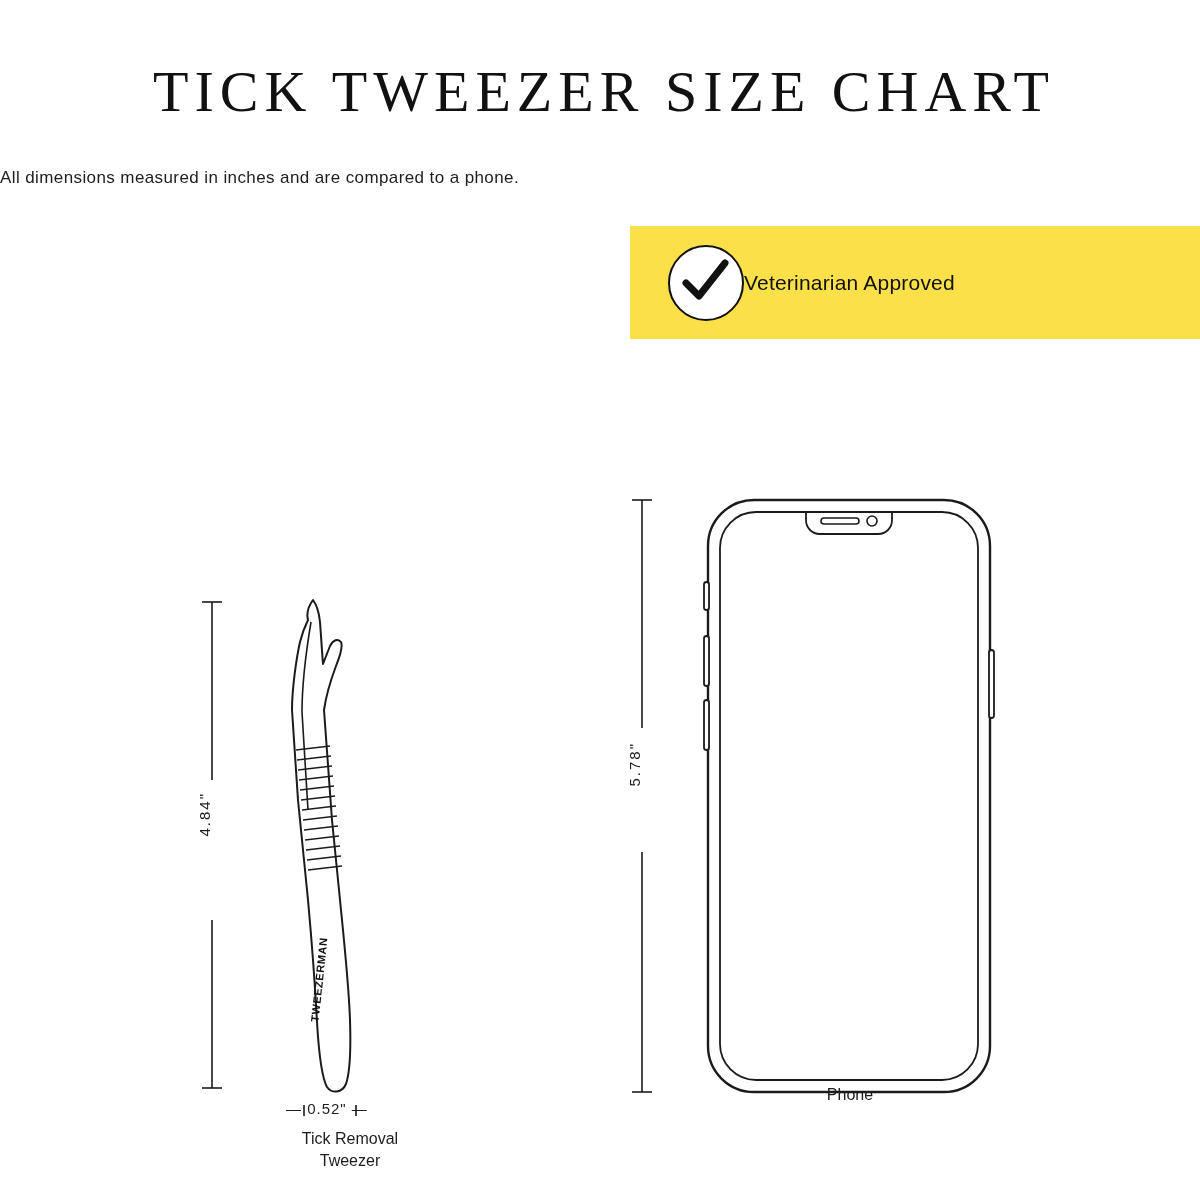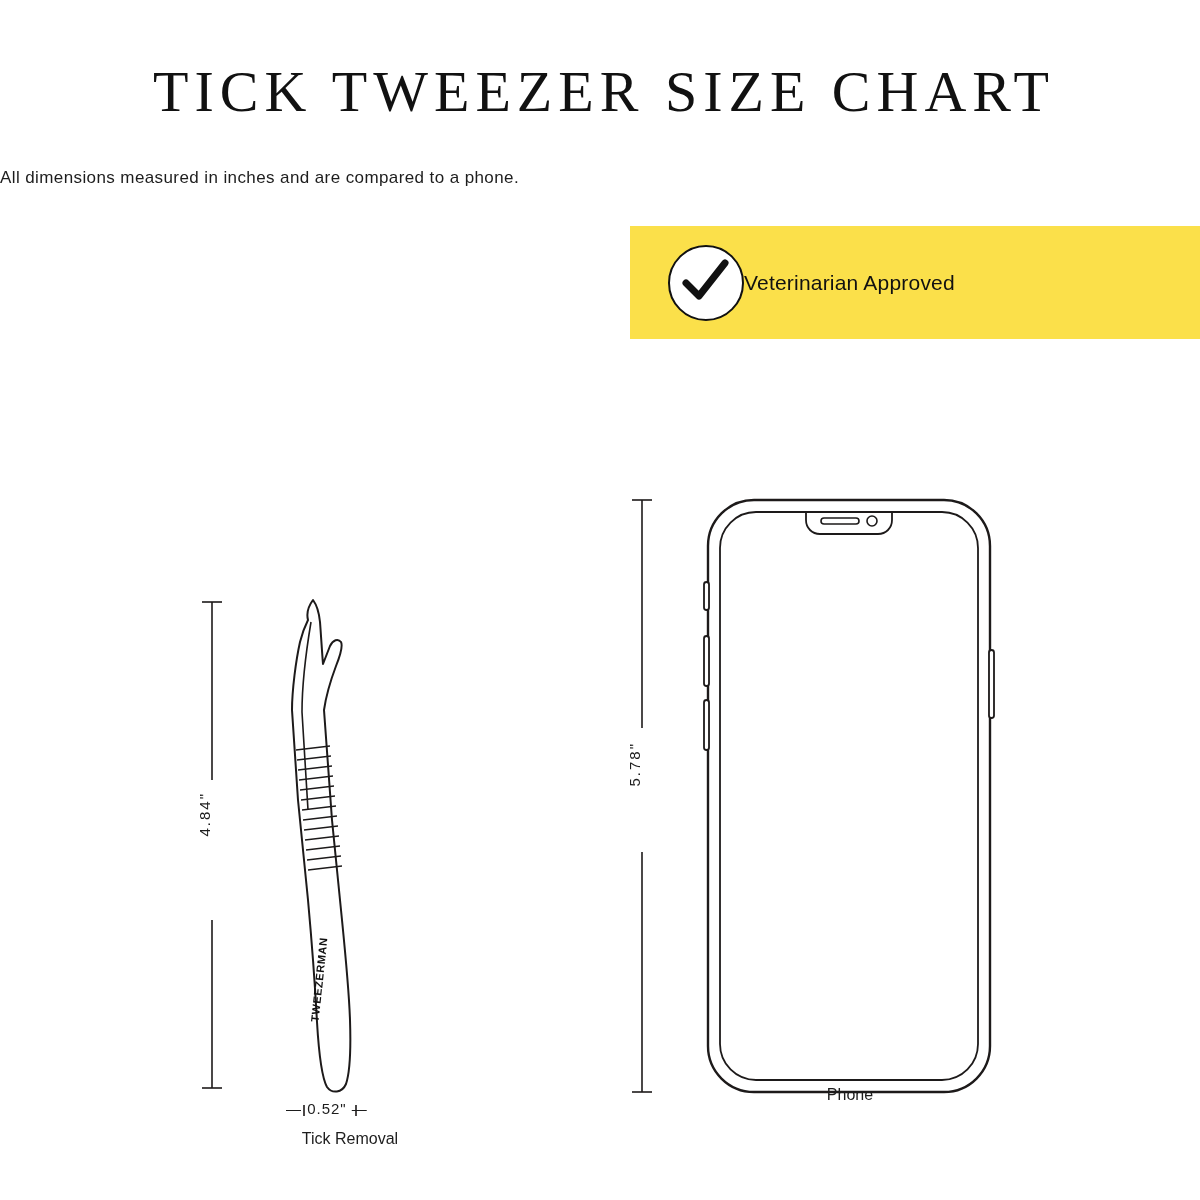--- a/index.html
+++ b/index.html
@@ -241,17 +241,18 @@
 
       <rect x="369" y="190" width="5" height="68" rx="2.5" ry="2.5"></rect>
     </g>
   </svg>
 
   <div class="dim-label" style="left: 6px; top: 282px;">5.78"</div>
 </div>
 
 <div class="caption caption-tweezer">
   <div>Tick Removal</div>
+  <div>Tweezer</div>
 </div>
 
 <div class="caption caption-phone">
   <div>Phone</div>
 </div>
 
 </body></html>

